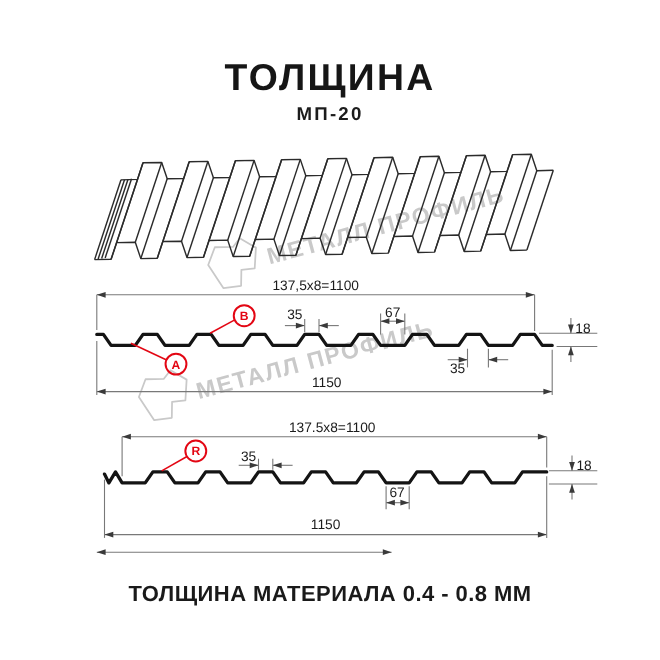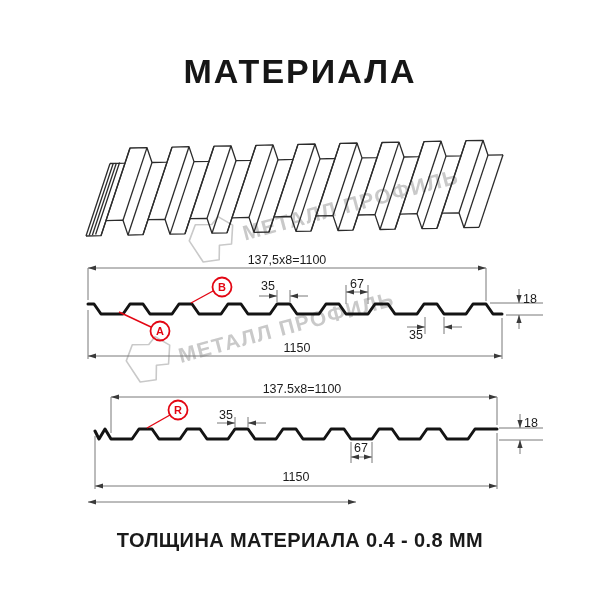--- a/index.html
+++ b/index.html
@@ -24,21 +24,22 @@
                font-family:"Liberation Sans",sans-serif;}
   .wm .wm-logo{fill:none;stroke:#c9c9c9;stroke-width:1.6;stroke-linejoin:round;}
   .wm text{font-family:"Liberation Sans",sans-serif;font-size:21px;font-weight:600;
            letter-spacing:1.5px;fill:#c9c9c9;}
 </style>
 </head>
 <body>
 
 <div class="page">
 
-  <div class="title">МАТЕРИАЛА</div>
+  <div class="title">ТОЛЩИНА</div>
+  <div class="subtitle">МП-20</div>
 
   <svg width="600" height="600" viewBox="0 0 600 600">
 
     <g class="wm" transform="translate(196,266) rotate(-15)">
       <path class="wm-logo" d="M6,-8 L0,-26 L10,-40 L26,-36 L34,-42 L46,-30 L40,-12 L28,-14 L24,0 L8,-2 Z"></path>
       <text x="54" y="-12">МЕТАЛЛ ПРОФИЛЬ</text>
     </g>
     <g class="wm" transform="translate(133,386) rotate(-15)">
       <path class="wm-logo" d="M6,-8 L0,-26 L10,-40 L26,-36 L34,-42 L46,-30 L40,-12 L28,-14 L24,0 L8,-2 Z"></path>
       <text x="52" y="-10">МЕТАЛЛ ПРОФИЛЬ</text>

